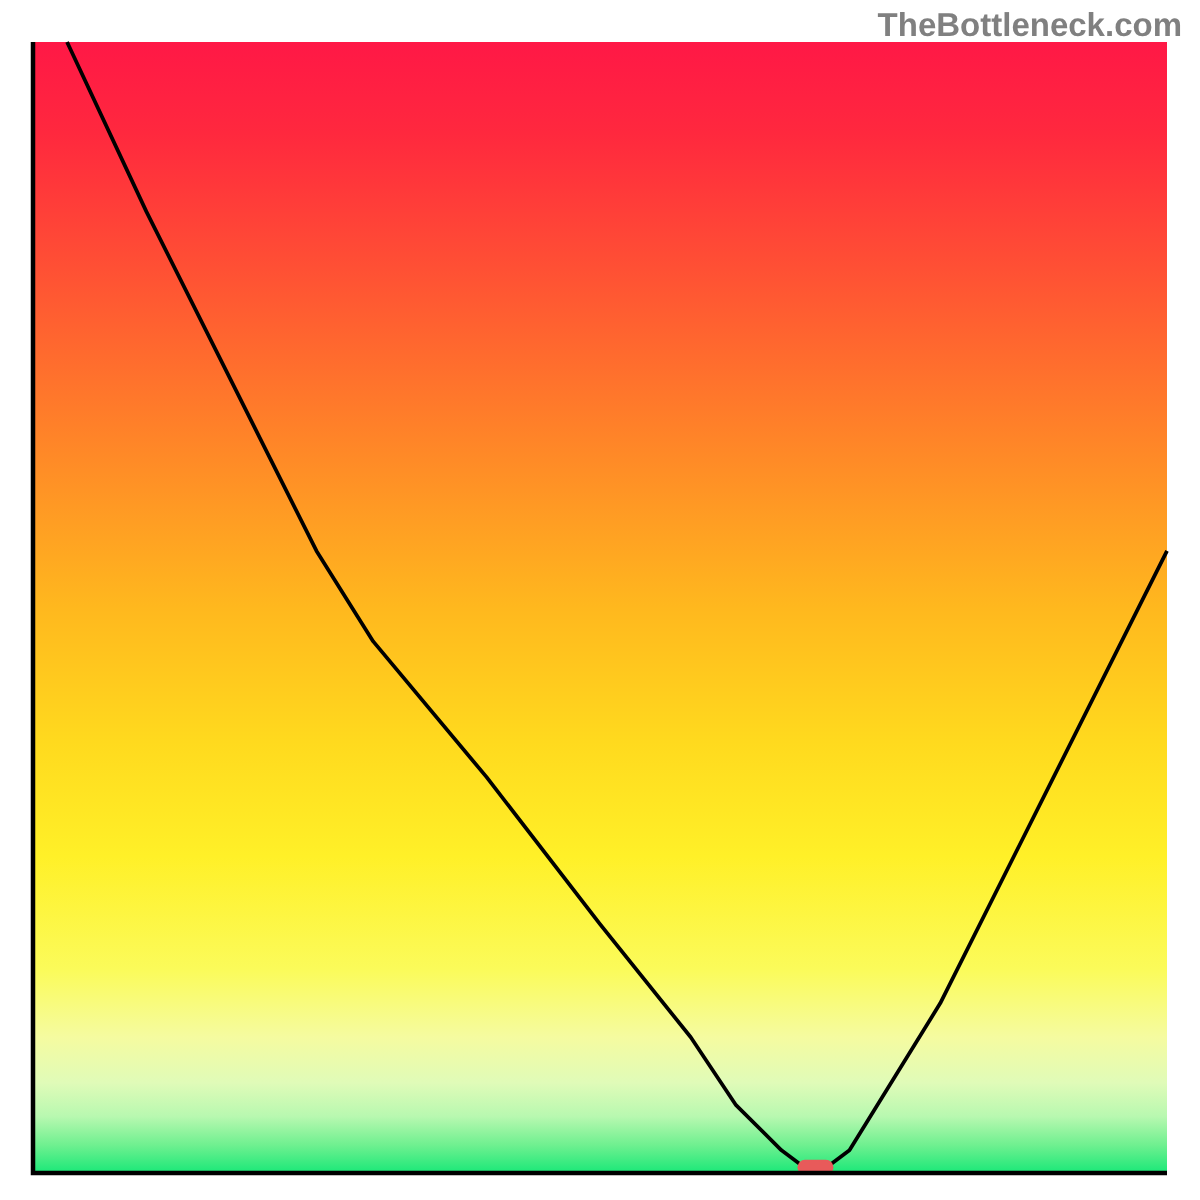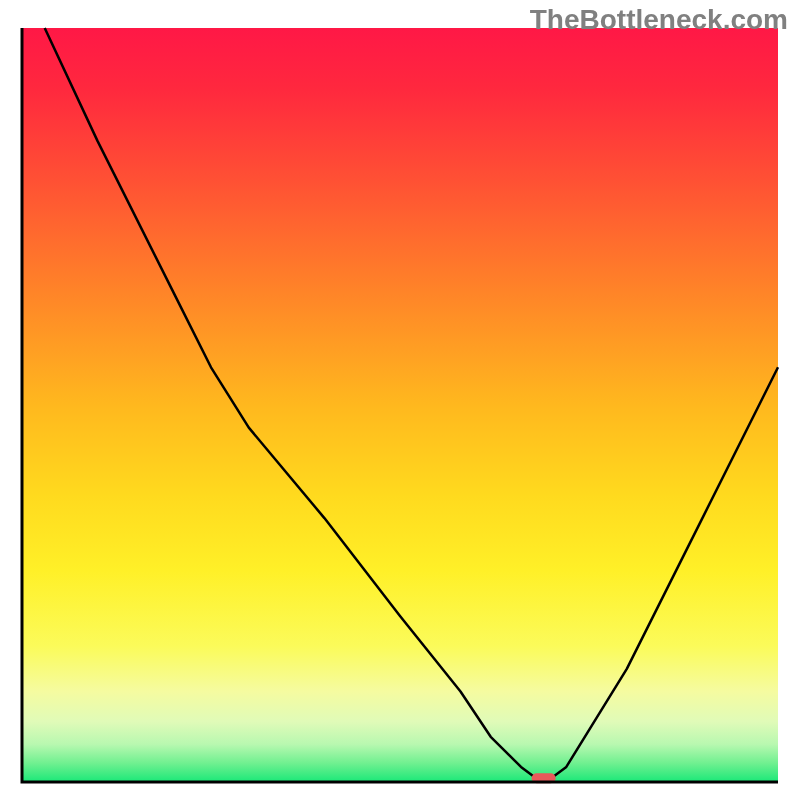--- a/index.html
+++ b/index.html
@@ -12,21 +12,21 @@
   }
   .container {
     width: 800px;
     height: 800px;
     position: relative;
   }
   .watermark {
     position: absolute;
     top: 4px;
     right: 12px;
-    font-size: 28px;
+    font-size: 22px;
     font-weight: bold;
     color: #808080;
     z-index: 10;
   }
   svg {
     display: block;
   }
 </style>
 </head>
 <body>

